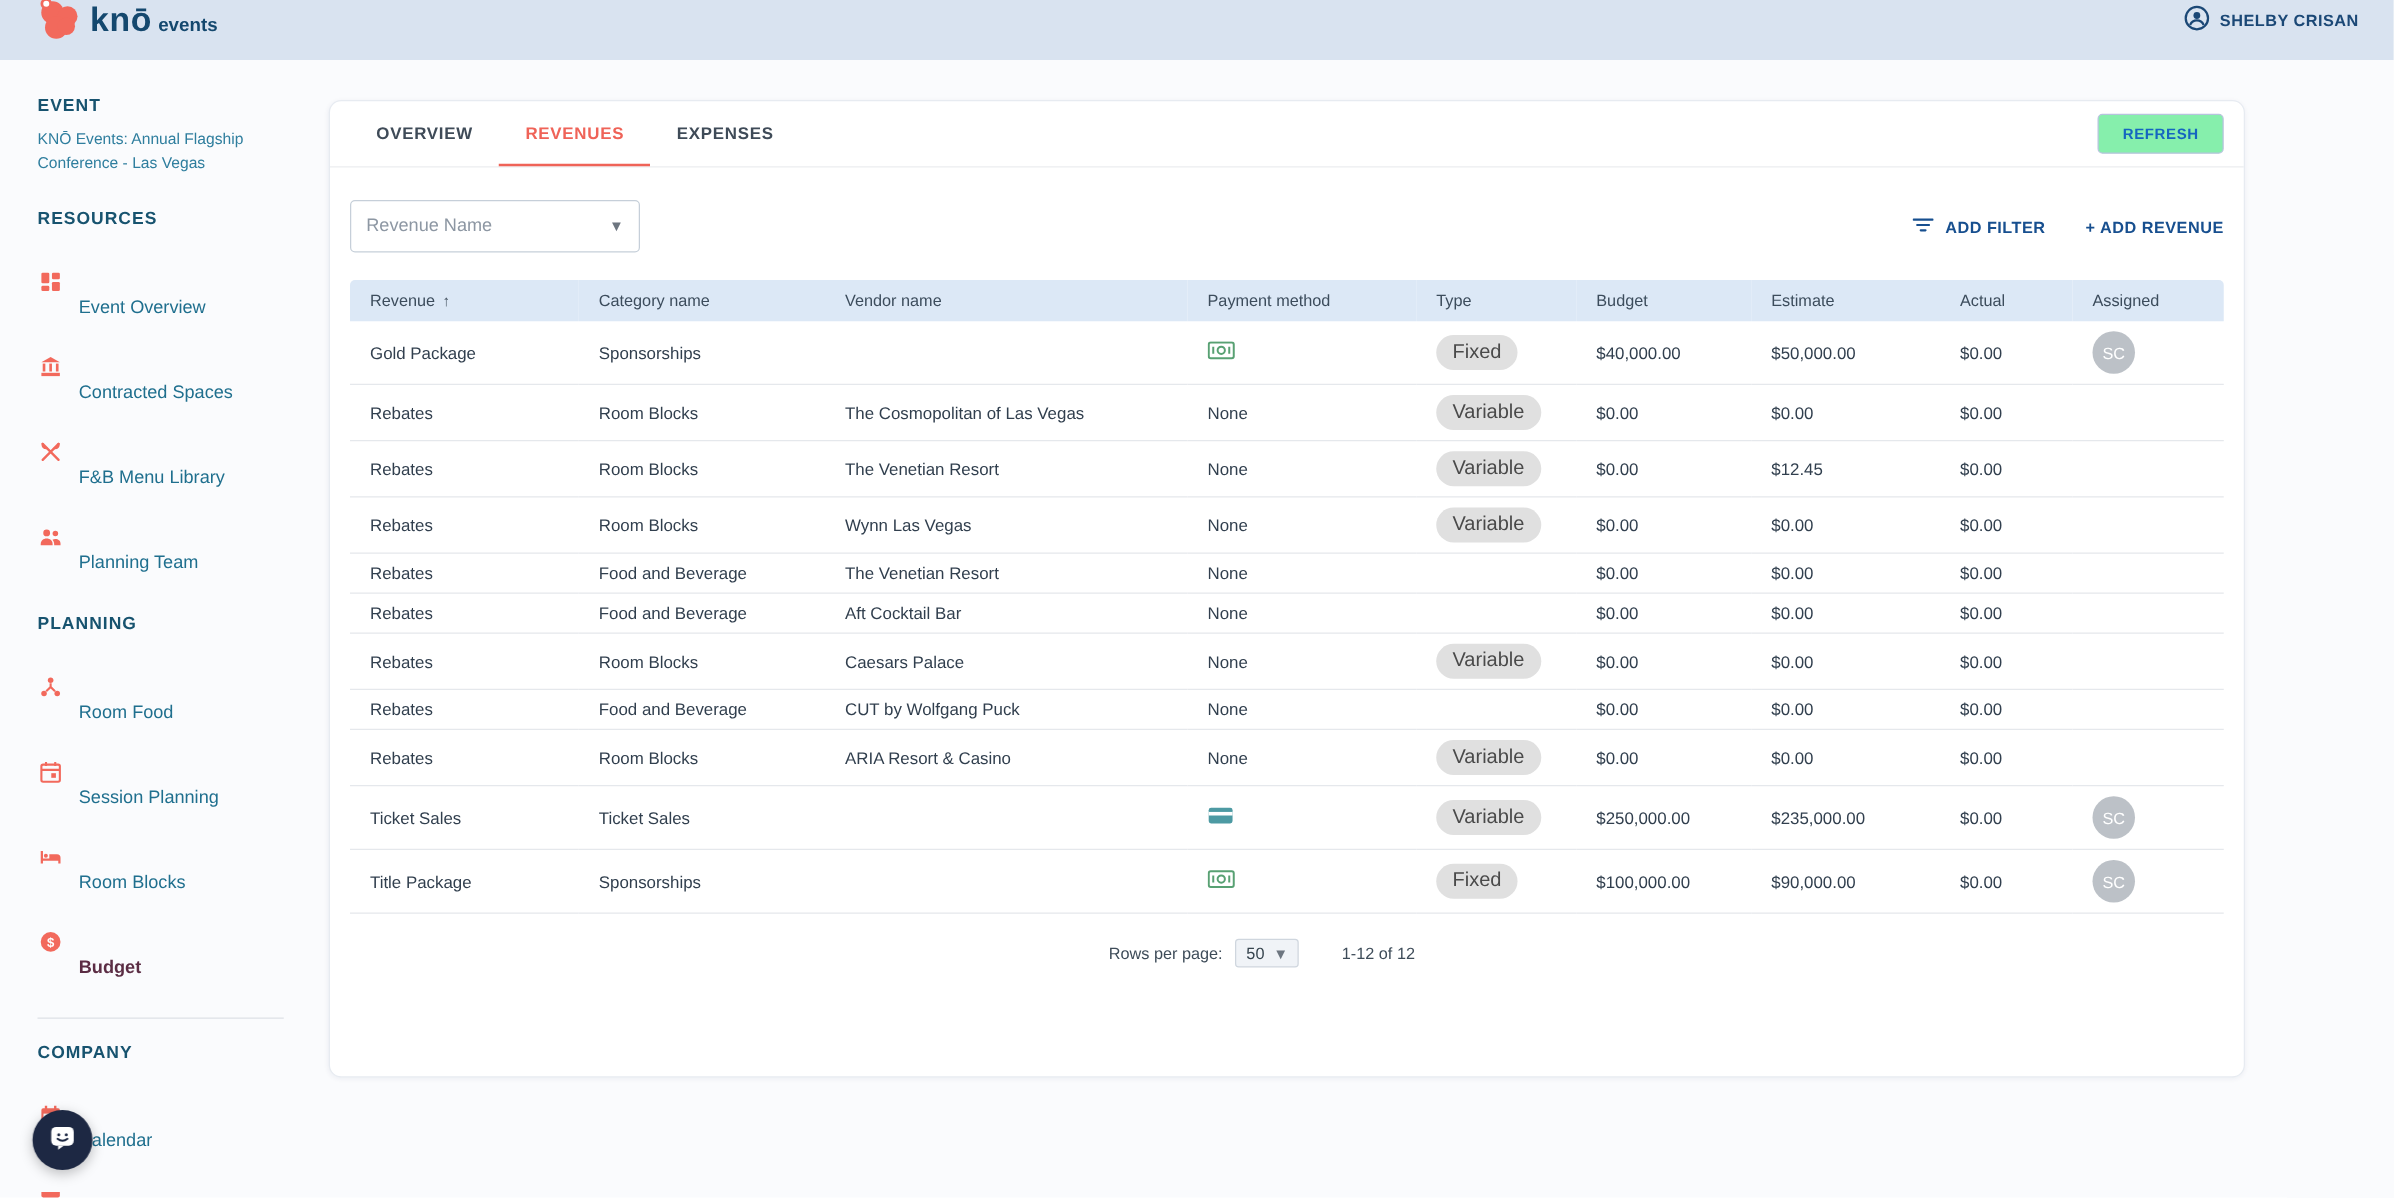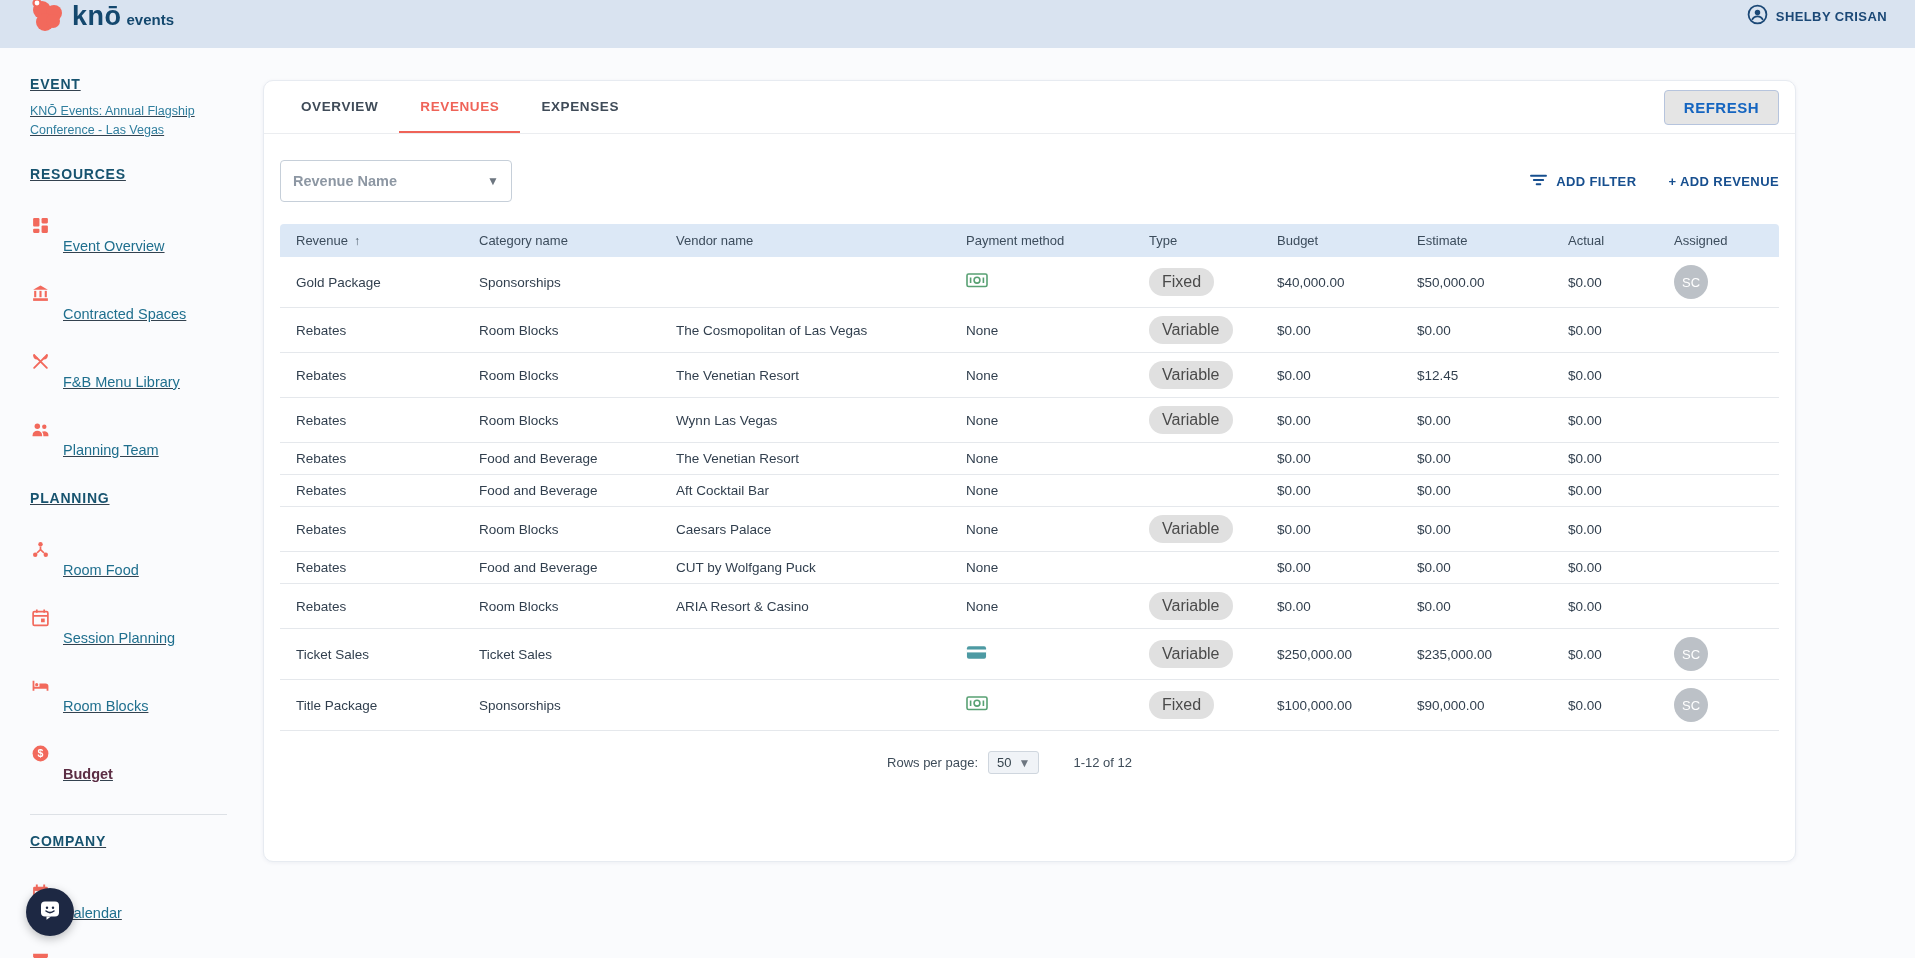--- a/index.html
+++ b/index.html
@@ -15,46 +15,46 @@
     justify-content:space-between; padding:0 28px 16px 28px;
   }
   .brand { display:flex; align-items:center; gap:6px; }
   .brand-text { display:flex; align-items:baseline; gap:5px; }
   .brand-kno { font-size:27px; font-weight:800; color:#14486e; letter-spacing:.5px; }
   .brand-events { font-size:15px; font-weight:700; color:#14486e; }
   .user { display:flex; align-items:center; gap:8px; color:#1b4876;
     font-weight:700; font-size:13px; letter-spacing:.4px; cursor:pointer; }
   
   .layout { display:flex; height:910px; }
-  .sidebar { width:263px; padding:28px 0 0 30px; flex:none;text-decoration:underline; }
+  .sidebar { width:263px; padding:28px 0 0 30px; flex:none; }
   .sb-heading { font-size:14px; font-weight:700; color:#17536f; letter-spacing:.8px; margin:0 0 10px; }
   .sb-section { margin-bottom:26px; }
   .sb-subtitle { font-size:12.5px; color:#2f7e9e; line-height:1.5; width:185px; }
   .sb-item { display:flex; align-items:center; gap:13px; padding:6px 0; cursor:pointer; }
   .sb-icon { width:20px; height:20px; display:flex; align-items:center; justify-content:center; flex:none; }
   .sb-icon svg { width:19px; height:19px; }
   .sb-label { font-size:14.5px; color:#1f6f8e;margin-top:40px; }
   .sb-item.active .sb-label { color:#5b2d44; font-weight:700; }
   .sb-divider { border:none; border-top:1px solid #dde1e6; margin:4px 36px 18px 0; }
   
   .main-wrap { flex:1; padding:32px 119px 0 0; }
   .card {
     background:#fff; border:1px solid #e7ebf1; border-radius:10px;
     box-shadow:0 1px 4px rgba(20,40,80,.06); padding-bottom:26px; min-height:782px;
   }
   .tabs-row { display:flex; align-items:stretch; border-bottom:1px solid #ebedf0; padding:0 16px; height:53px; }
   .tab { display:flex; align-items:center; padding:0 21px; font-size:13.5px; font-weight:700;
     letter-spacing:.6px; color:#3f4b58; border-bottom:2.5px solid transparent; cursor:pointer; }
   .tab.active { color:#ef6358; border-bottom-color:#ef6358; }
   .refresh-btn { margin-left:auto; align-self:center; border:1px solid #b6c4dd; color:#1565c0;
-    background:#e5e5e5; border-radius:4px; padding:8px 19px; font-size:15px; font-weight:600;
+    background:#86efac; border-radius:4px; padding:8px 19px; font-size:12px; font-weight:600;
     letter-spacing:.5px; cursor:pointer; font-family:inherit; }
   .filter-row { display:flex; align-items:center; margin:26px 16px 0; }
   .select-box { width:232px; height:42px; border:1px solid #c6cfd9; border-radius:4px; background:#fff;
-    display:flex; align-items:center; justify-content:space-between; padding:0 12px; cursor:pointer;font-weight:bold; }
+    display:flex; align-items:center; justify-content:space-between; padding:0 12px; cursor:pointer; }
   .select-value { color:#8d97a3; font-size:14.5px; }
   .caret { color:#6d7680; font-size:12px; }
   .actions { margin-left:auto; display:flex; align-items:center; gap:32px; }
   .action-link { color:#174f8f; font-size:13px; font-weight:700; letter-spacing:.4px;
     display:flex; align-items:center; gap:9px; cursor:pointer; }
   
   .table-wrap { margin:22px 16px 0; }
   table { width:100%; border-collapse:collapse; table-layout:fixed; }
   th { background:#dce8f6; text-align:left; font-weight:500; font-size:13px; color:#3c4c5c;
     padding:9px 16px; cursor:pointer;margin-left:24px; }

